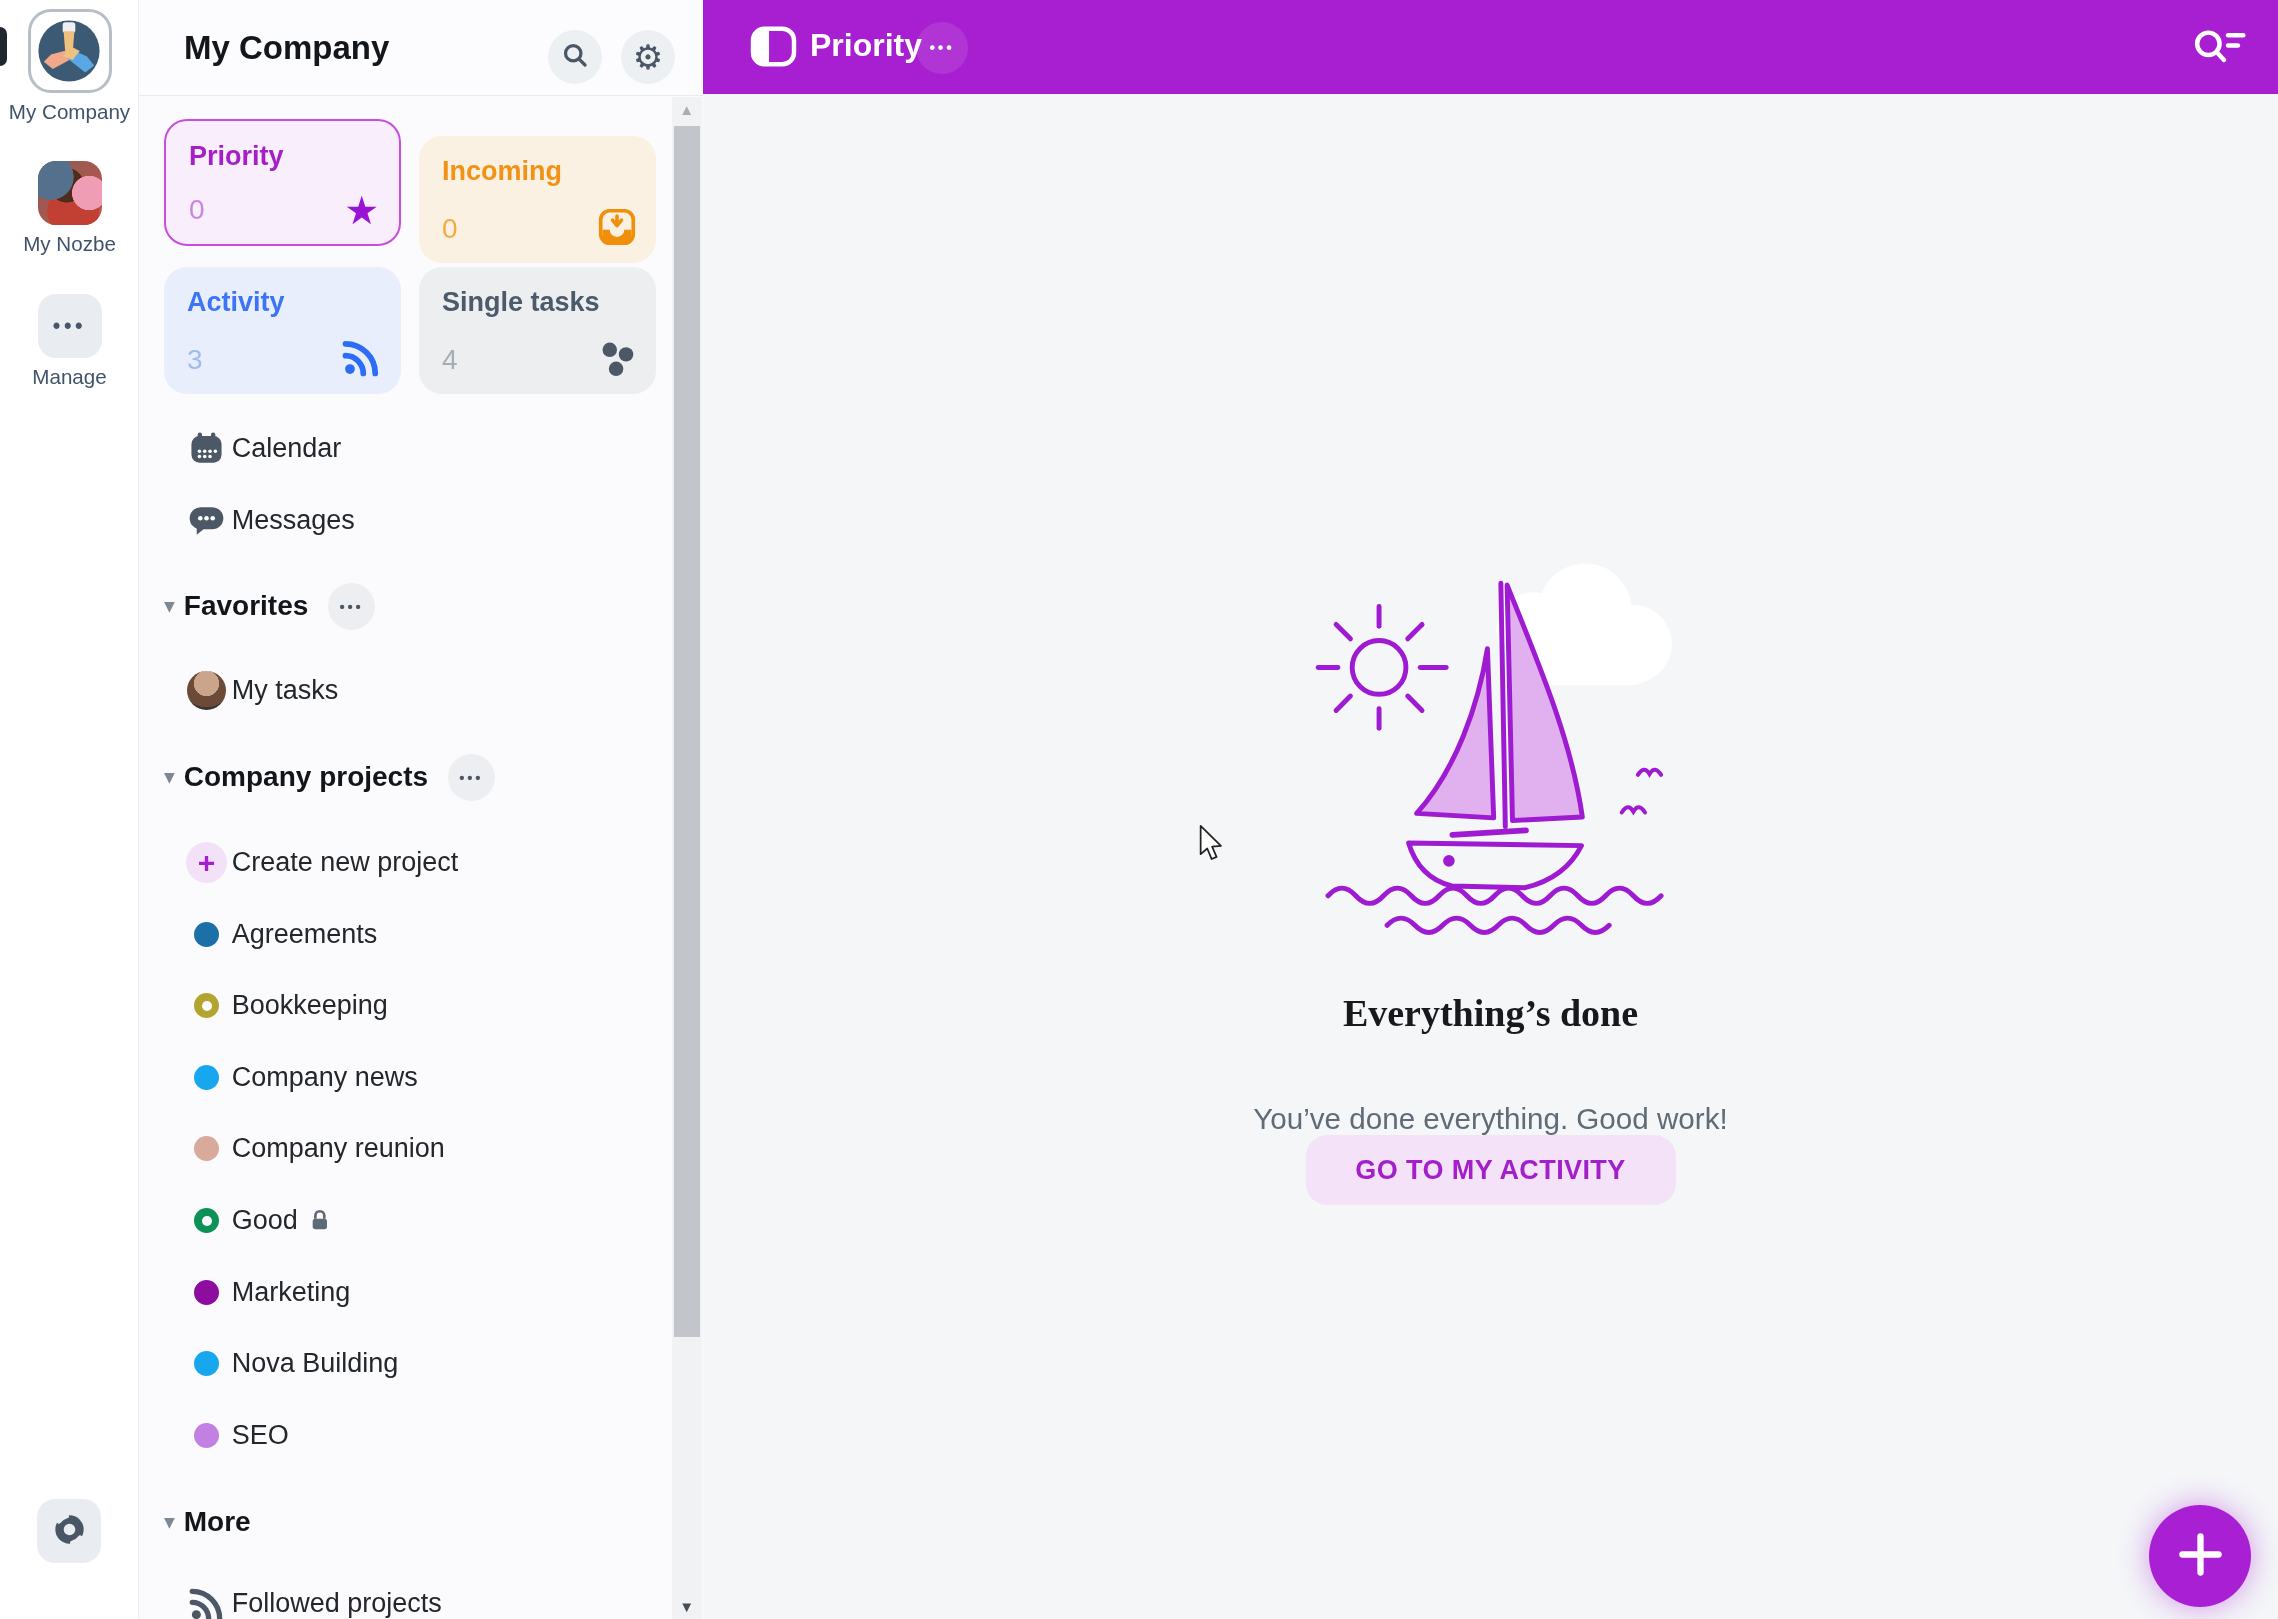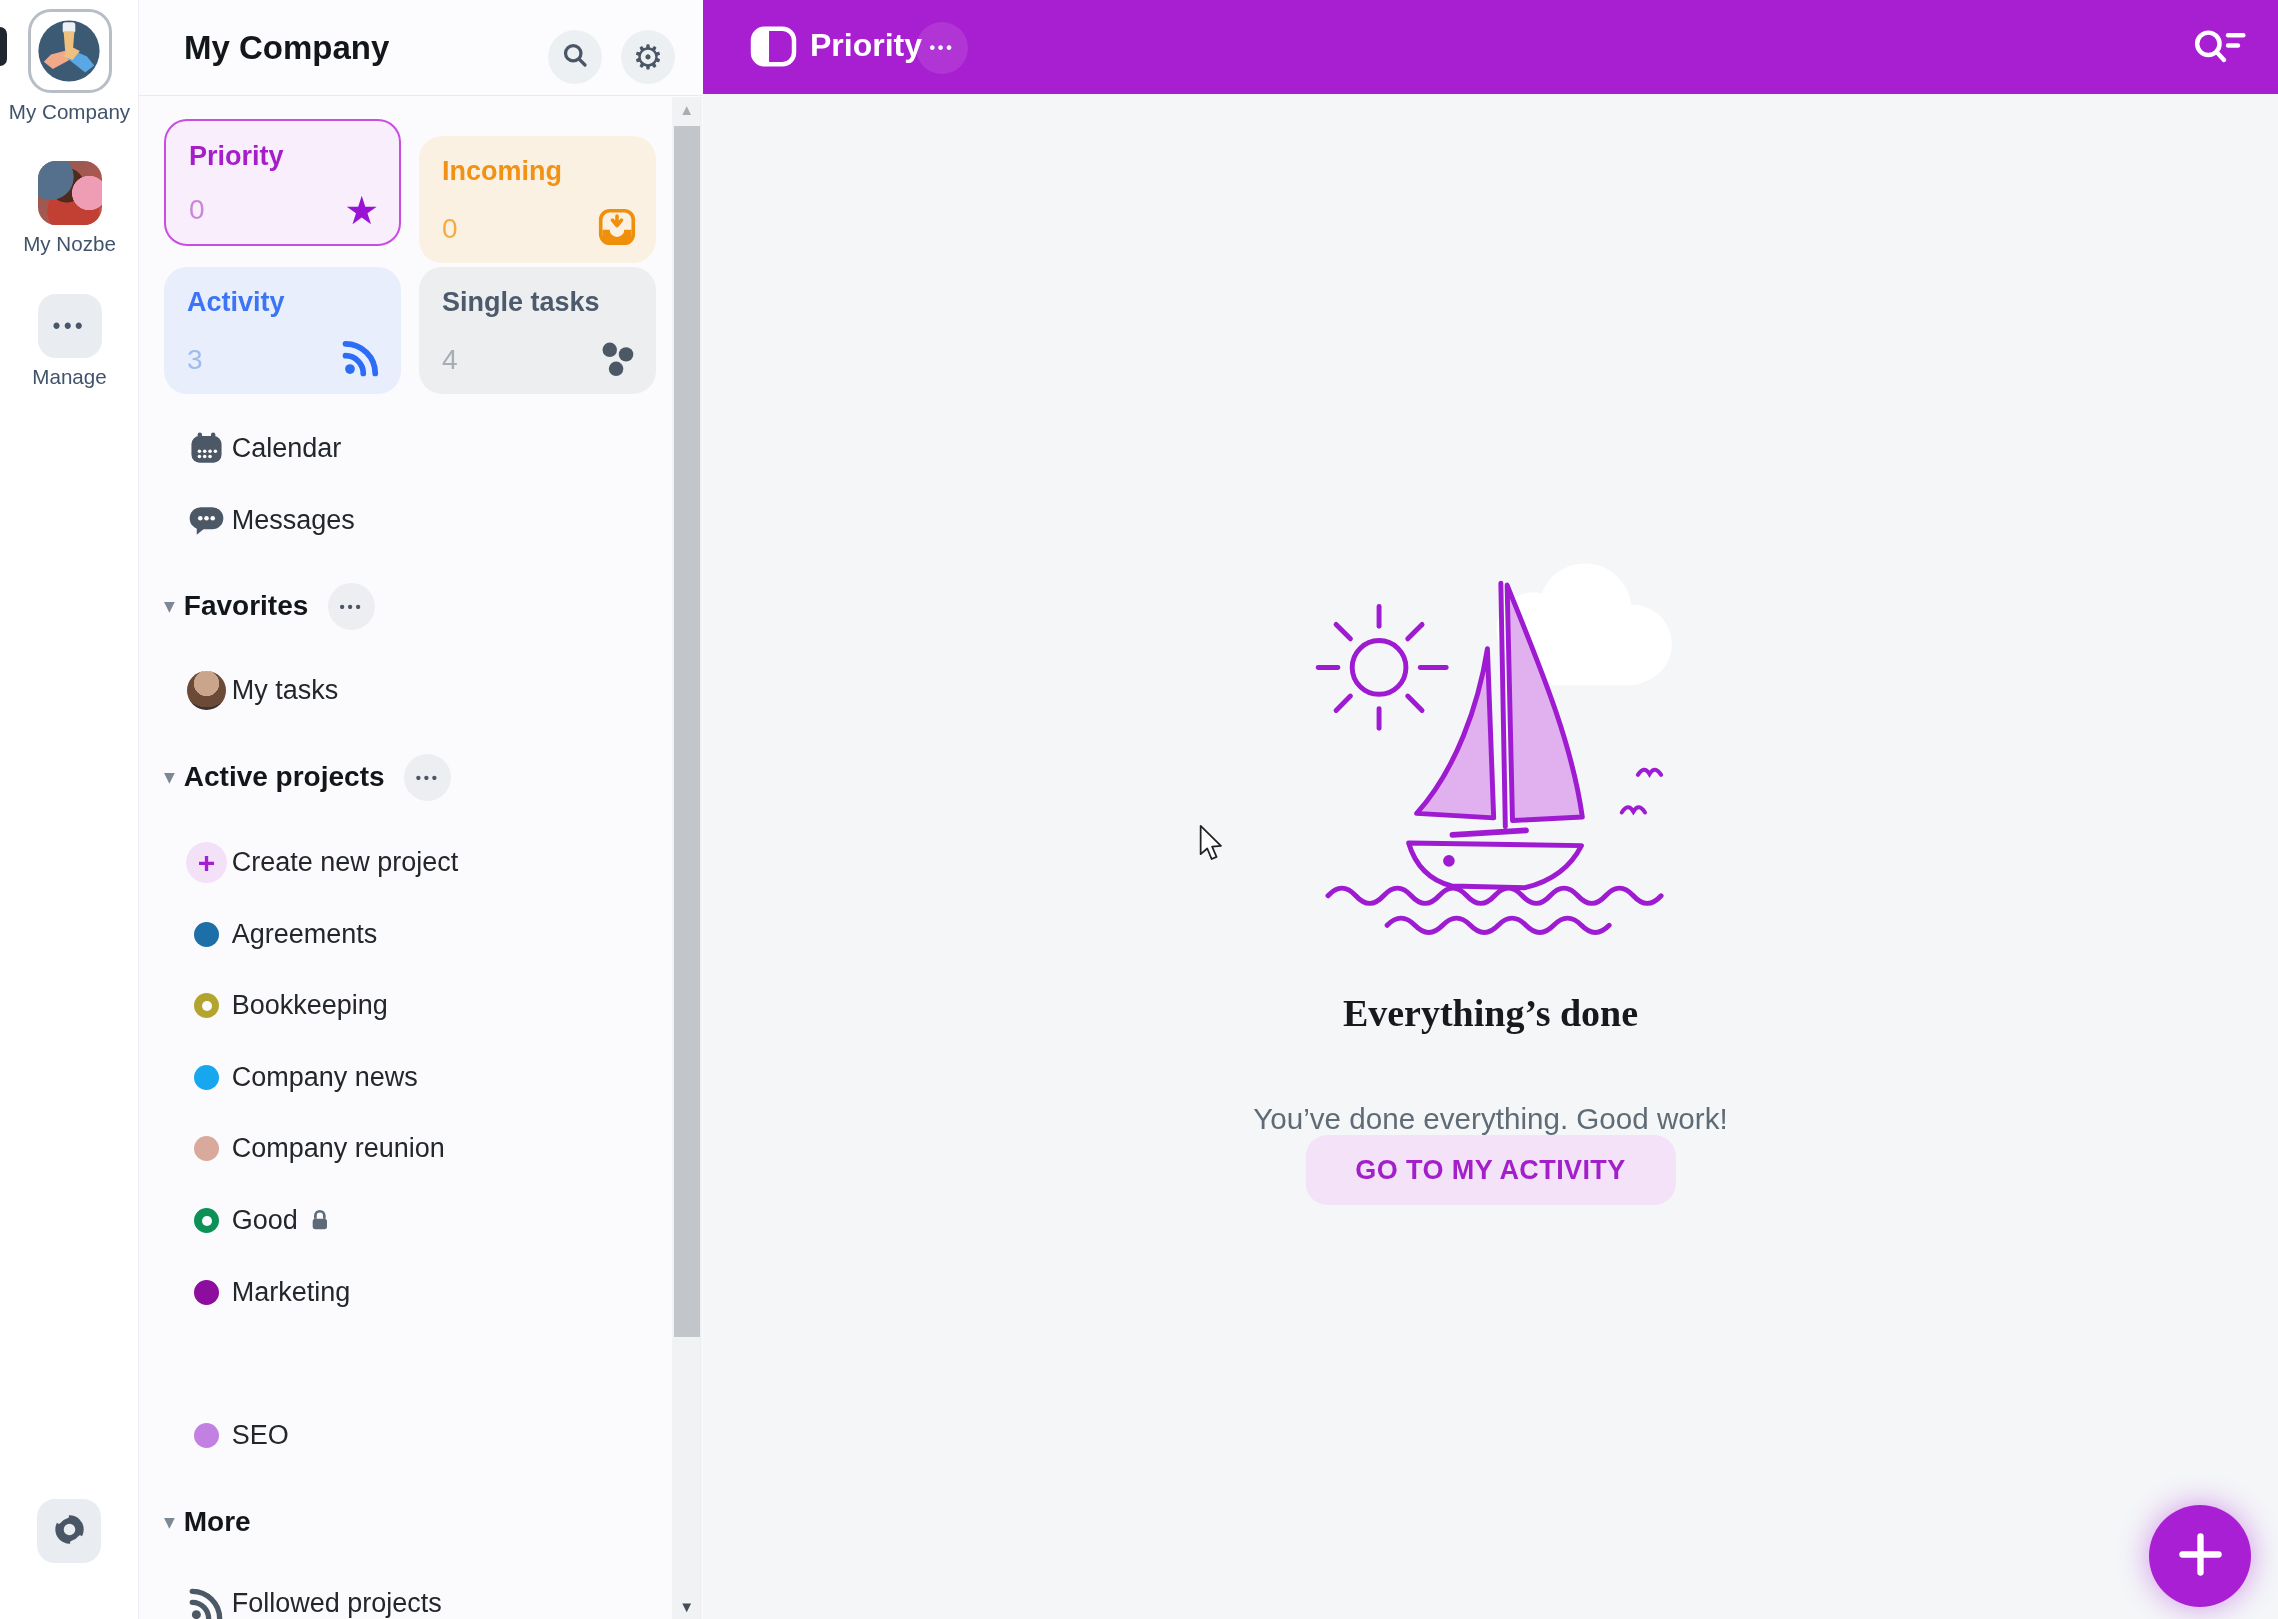--- a/index.html
+++ b/index.html
@@ -233,21 +233,21 @@
     </div>
     <div class="row" style="top:661px;">
       <span class="r-icon">
           <span class="avatar-tasks"></span>
         </span>
       <span class="r-label">My tasks</span>
     </div>
 
     <div class="sec-head" style="top:751px;">
       <span class="disclosure">▾</span>
-      <span class="sec-label">Active projects</span>
+      <span class="sec-label">Company projects</span>
       <span class="sec-ellipsis">•••</span>
     </div>
 
     <div class="row" style="top:833px;">
       <span class="r-icon">
           <span class="plus-circle">+</span>
         </span>
       <span class="r-label">Create new project</span>
     </div>
 
@@ -289,20 +289,26 @@
           <path d="M6 11 V7.5 a5 5 0 0 1 10 0 V11" fill="none" stroke="#5f6a77" stroke-width="3"></path>
           <rect x="3" y="11" width="16" height="11.5" rx="3" fill="#5f6a77"></rect>
         </svg>
       </span>
     </div>
     <div class="row" style="top:1263px;">
       <span class="r-icon">
           <span class="dot" style="background-color: rgb(141, 13, 158);"></span>
         </span>
       <span class="r-label">Marketing</span>
+    </div>
+    <div class="row" style="top:1334px;">
+      <span class="r-icon">
+          <span class="dot" style="background-color: rgb(23, 167, 239);"></span>
+        </span>
+      <span class="r-label">Nova Building</span>
     </div>
     <div class="row" style="top:1406px;">
       <span class="r-icon">
           <span class="dot" style="background-color: rgb(194, 128, 226);"></span>
         </span>
       <span class="r-label">SEO</span>
     </div>
 
     <div class="sec-head" style="top:1496px;">
       <span class="disclosure">▾</span>

